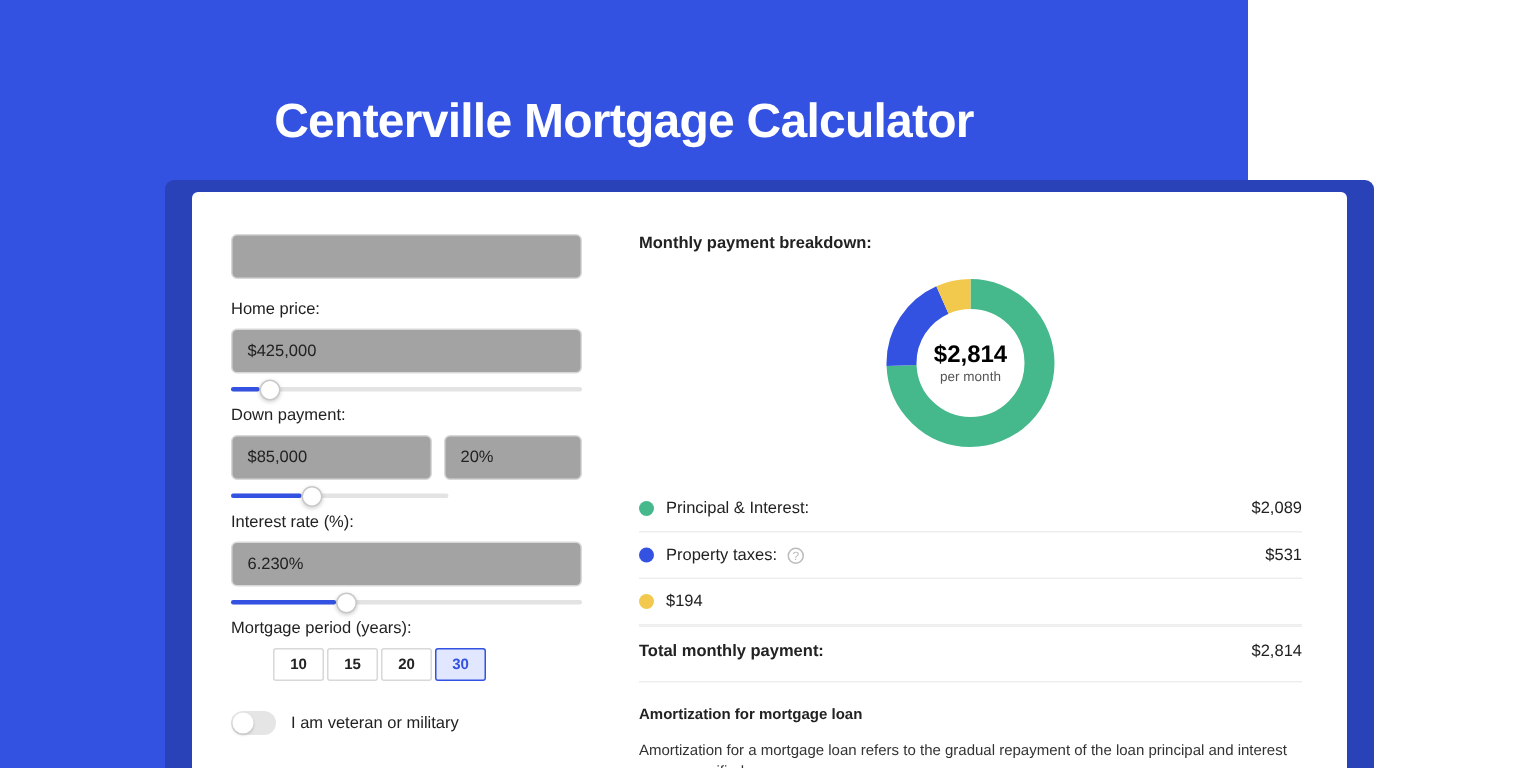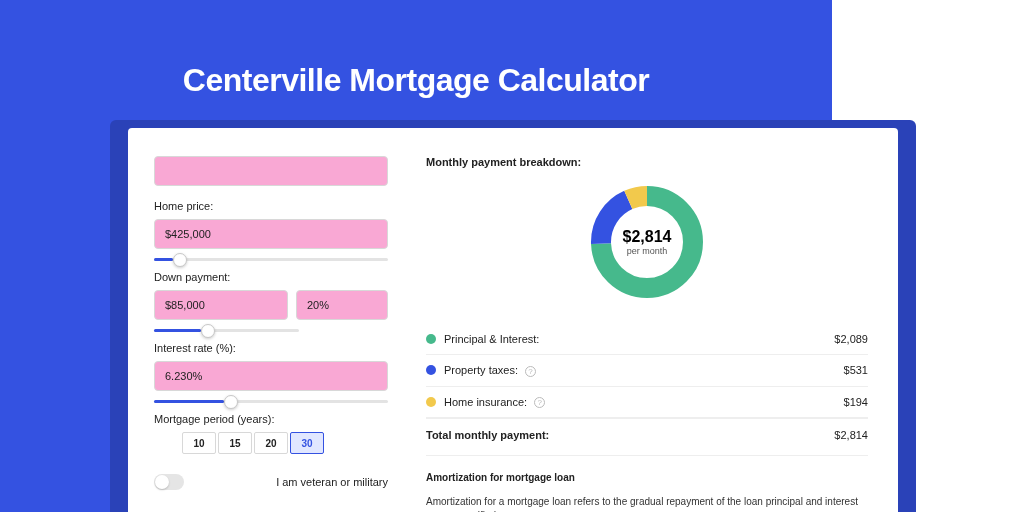--- a/index.html
+++ b/index.html
@@ -4,31 +4,31 @@
 <style>
   * { box-sizing: border-box; margin: 0; padding: 0; }
   html, body { width: 1024px; height: 512px; overflow: hidden; font-family: -apple-system, BlinkMacSystemFont, "Segoe UI", Arial, sans-serif; }
   .bg { width: 832px; height: 512px; background: #3452e1; position: relative; }
   .title { color: #fff; font-weight: 700; font-size: 32px; text-align: center; padding-top: 62px; letter-spacing: -0.5px; }
   .panel-shadow { position: absolute; top: 120px; left: 110px; width: 806px; height: 400px; background: #2a42b8; border-radius: 6px 6px 0 0; }
   .panel { position: absolute; top: 128px; left: 128px; width: 770px; height: 400px; background: #fff; border-radius: 4px 4px 0 0; display: flex; }
   .left { width: 280px; padding: 28px 20px 0 26px; font-size: 11px; color: #222; }
   .right { flex: 1; padding: 28px 30px 0 18px; font-size: 11px; color: #222; }
   .lbl { font-size: 11px; color: #222; margin-bottom: 7px; }
-  .inp { width: 100%; height: 30px; border: 1px solid #d8d8d8; border-radius: 4px; padding: 0 10px; font-size: 11px; color: #222; background: #f9a8d4; }
+  .inp { width: 100%; height: 30px; border: 1px solid #d8d8d8; border-radius: 4px; padding: 0 10px; font-size: 11px; color: #222; background: #a3a3a3; }
   .inp::placeholder { color: #999; }
   .group { margin-bottom: 14px; position: relative; }
   .slider-track { position: absolute; bottom: -4px; left: 0; width: 100%; height: 3px; background: #e3e3e3; border-radius: 2px; }
   .slider-fill { position: absolute; bottom: -4px; left: 0; height: 3px; background: #3452e1; border-radius: 2px; }
   .slider-thumb { position: absolute; bottom: -10px; width: 14px; height: 14px; background: #fff; border: 1px solid #c8c8c8; border-radius: 50%; box-shadow: 0 1px 3px rgba(0,0,0,0.2); }
   .dp-row { display: flex; gap: 8px; }
   .periods { display: flex; gap: 2px; margin-top: 2px; padding-left: 28px; }
   .period { width: 34px; height: 22px; border: 1px solid #d8d8d8; display: flex; align-items: center; justify-content: center; font-size: 10px; font-weight: 600; cursor: pointer; border-radius: 2px; }
   .period.sel { background: #e1e7ff; border-color: #3452e1; color: #3452e1; }
-  .vet-row { display: flex; align-items: center; gap: 10px; margin-top: 20px; justify-content: space-between; }
+  .vet-row { display: flex; align-items: center; gap: 10px; margin-top: 20px; }
   .toggle { width: 30px; height: 16px; background: #e5e5e5; border-radius: 10px; position: relative; }
   .toggle-knob { position: absolute; top: 1px; left: 1px; width: 14px; height: 14px; background: #fff; border-radius: 50%; box-shadow: 0 1px 2px rgba(0,0,0,0.2); }
   .right h3 { font-size: 11px; font-weight: 700; margin-bottom: 14px; }
   .donut-wrap { display: flex; justify-content: center; margin-bottom: 22px; }
   .donut { position: relative; width: 120px; height: 120px; }
   .donut-center { position: absolute; top: 50%; left: 50%; transform: translate(-50%,-50%); text-align: center; }
   .donut-center .amt { font-size: 16px; font-weight: 700; color: #000; }
   .donut-center .pm { font-size: 9px; color: #555; }
   .break-row { display: flex; align-items: center; padding: 9px 0; border-bottom: 1px solid #eee; font-size: 11px; }
   .break-row:last-of-type { border-bottom: none; }
@@ -127,24 +127,20 @@
       <div class="break-row">
         <span class="dot" style="background:#3452e1"></span>
         <span class="break-label">
           <span>Property taxes:</span>
           <span class="info-icon">?</span>
         </span>
         <span class="break-val">$531</span>
       </div>
       <div class="break-row">
         <span class="dot" style="background:#f2c94c"></span>
-        <span class="break-label">
-          <span>Home insurance:</span>
-          <span class="info-icon">?</span>
-        </span>
         <span class="break-val">$194</span>
       </div>
       <div class="total-row">
         <span class="break-label">Total monthly payment:</span>
         <span class="break-val">$2,814</span>
       </div>
 
       <div class="amort">
         <h4>Amortization for mortgage loan</h4>
         <p>Amortization for a mortgage loan refers to the gradual repayment of the loan principal and interest over a specified</p>

